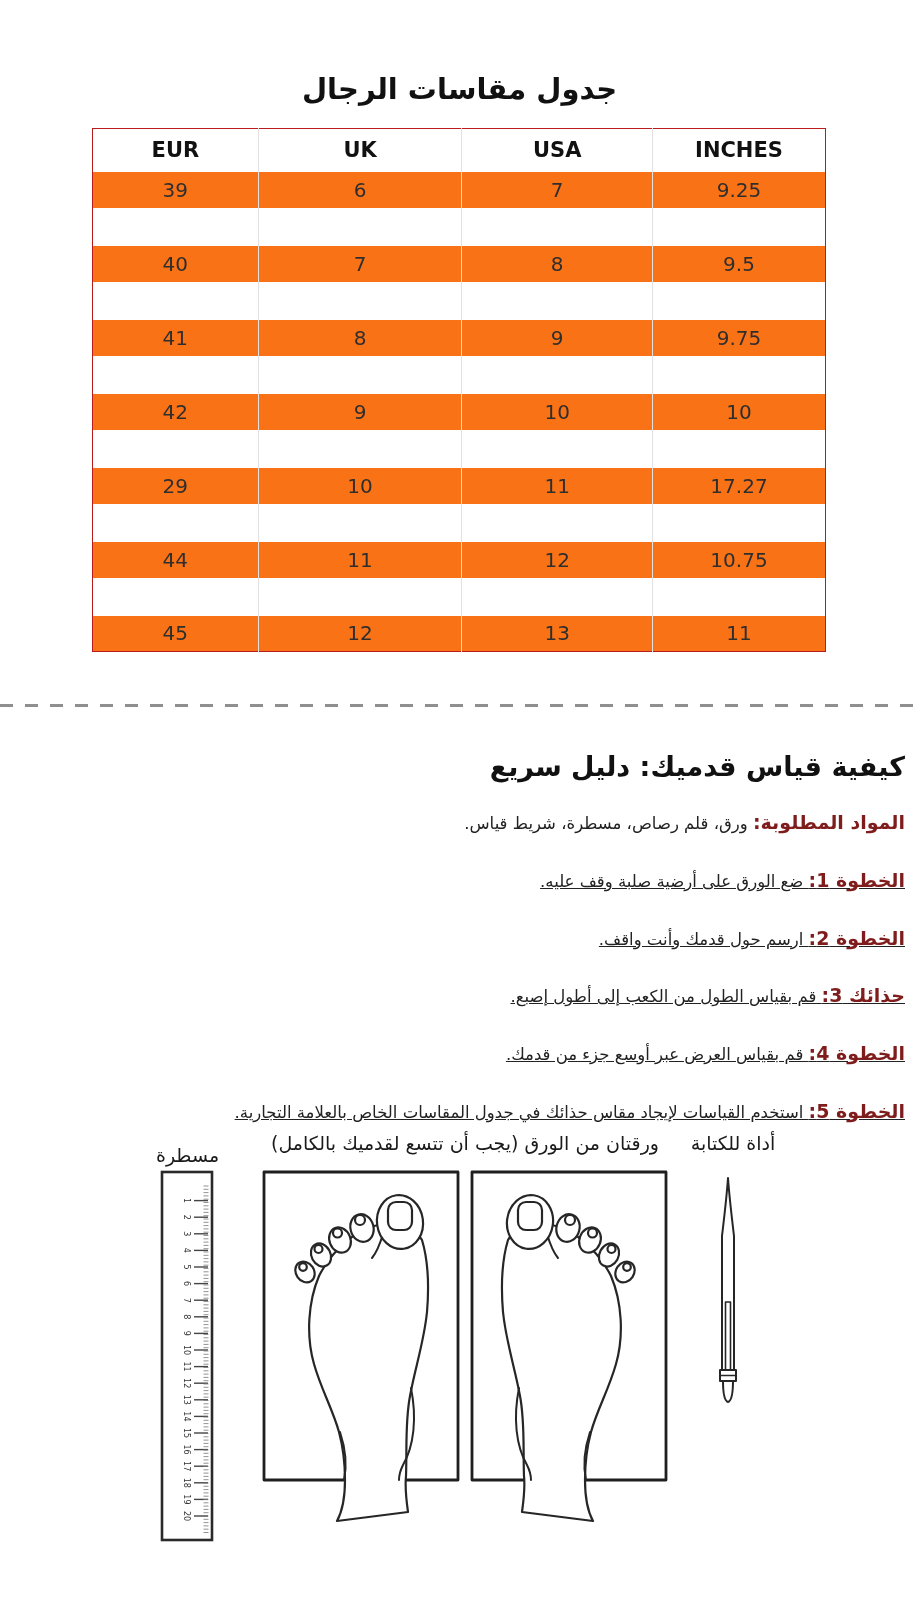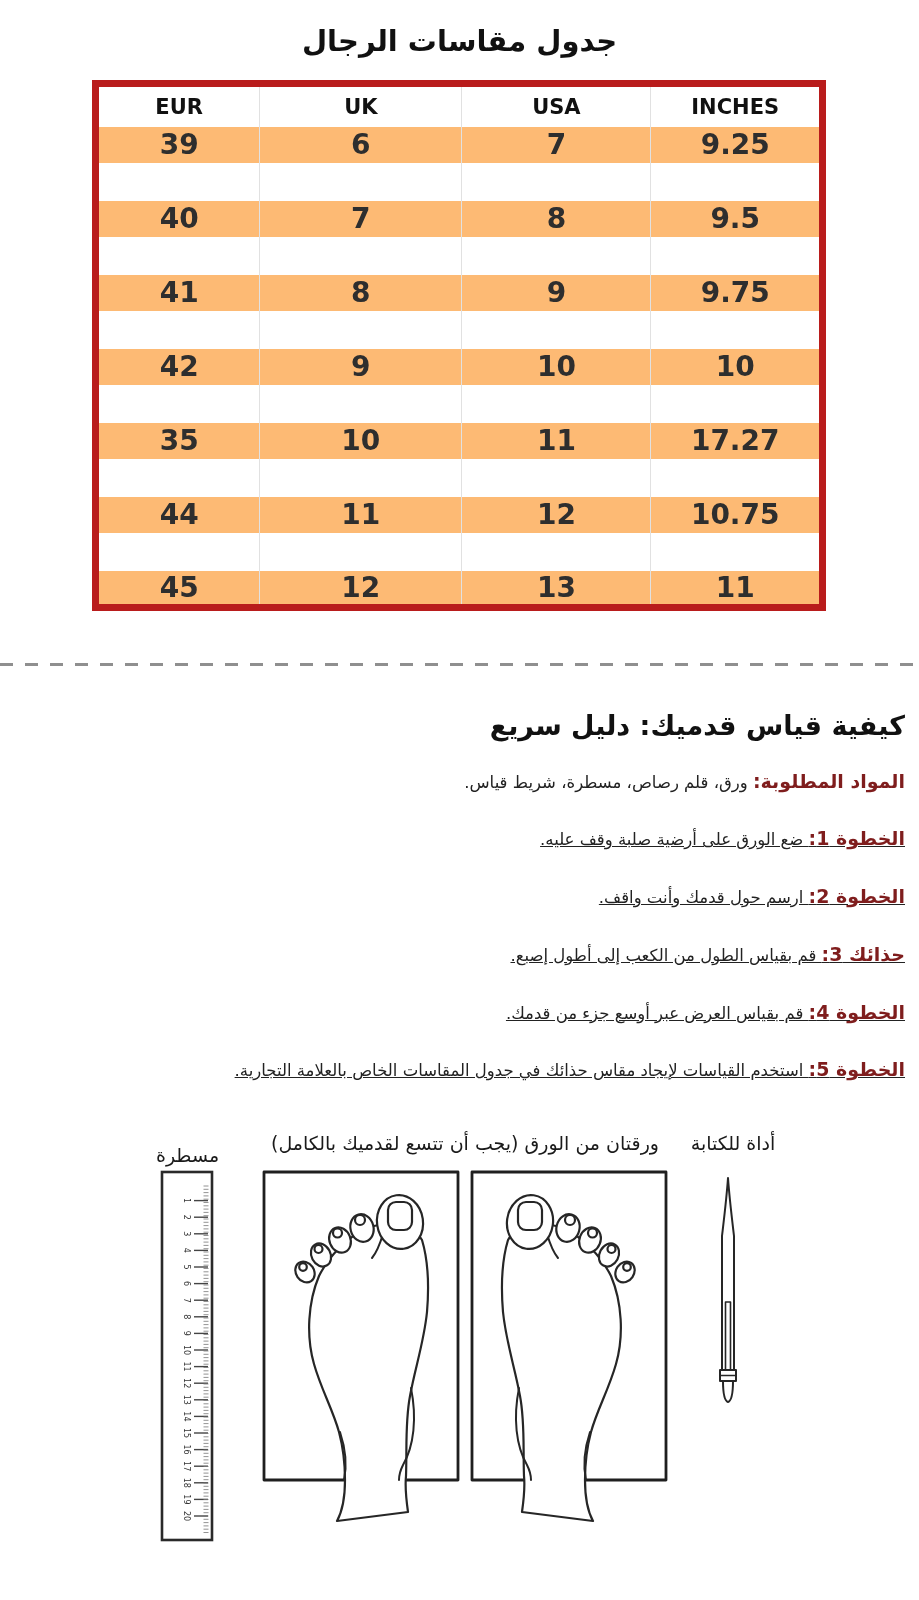--- a/index.html
+++ b/index.html
@@ -8,33 +8,33 @@
     width: 919px; height: 1600px;
     margin: 0 auto;
     overflow: hidden;
     font-family: "DejaVu Sans", "Liberation Sans", sans-serif;
     color: #1c1c1c;
     position: relative;
   }
 
   
   .page-title {
-    padding-top: 24px;
+    padding-top: 72px;
     text-align: center;
     font-size: 29px;
     font-weight: 800;
     color: #111;
   }
 
   
   .size-table {
     width: 734px;
     margin: 22px 93px 0 92px;
     border-collapse: collapse;
-    border: 7px solid #b91c1c;
+    border: 1px solid #b91c1c;
     table-layout: fixed;
   }
   .size-table col.c1 { width: 22.6%; }
   .size-table col.c2 { width: 27.8%; }
   .size-table col.c3 { width: 26.0%; }
   .size-table col.c4 { width: 23.6%; }
   .size-table th, .size-table td {
     border-left: 1px solid #e1e1e1;
     text-align: center;
     vertical-align: middle;
@@ -43,23 +43,23 @@
   .size-table th:first-child, .size-table td:first-child { border-left: none; }
   .size-table thead th {
     height: 43px;
     font-size: 21px;
     font-weight: 700;
     color: #111;
     background: #ffffff;
   }
   .size-table tr.data-row td {
     height: 36px;
-    background: #fdba74;
-    font-size: 28px;
-    font-weight: 700;
+    background: #f97316;
+    font-size: 20px;
+    font-weight: 400;
     color: #2e2e2e;
   }
   .size-table tr.spacer-row td {
     height: 38px;
     background: #ffffff;
   }
 
   
   .divider {
     margin-top: 52px;
@@ -175,21 +175,21 @@
           <td>10</td>
           <td>10</td>
         </tr>
         <tr class="spacer-row">
           <td></td>
           <td></td>
           <td></td>
           <td></td>
         </tr>
         <tr class="data-row">
-          <td>35</td>
+          <td>29</td>
           <td>10</td>
           <td>11</td>
           <td>17.27</td>
         </tr>
         <tr class="spacer-row">
           <td></td>
           <td></td>
           <td></td>
           <td></td>
         </tr>

